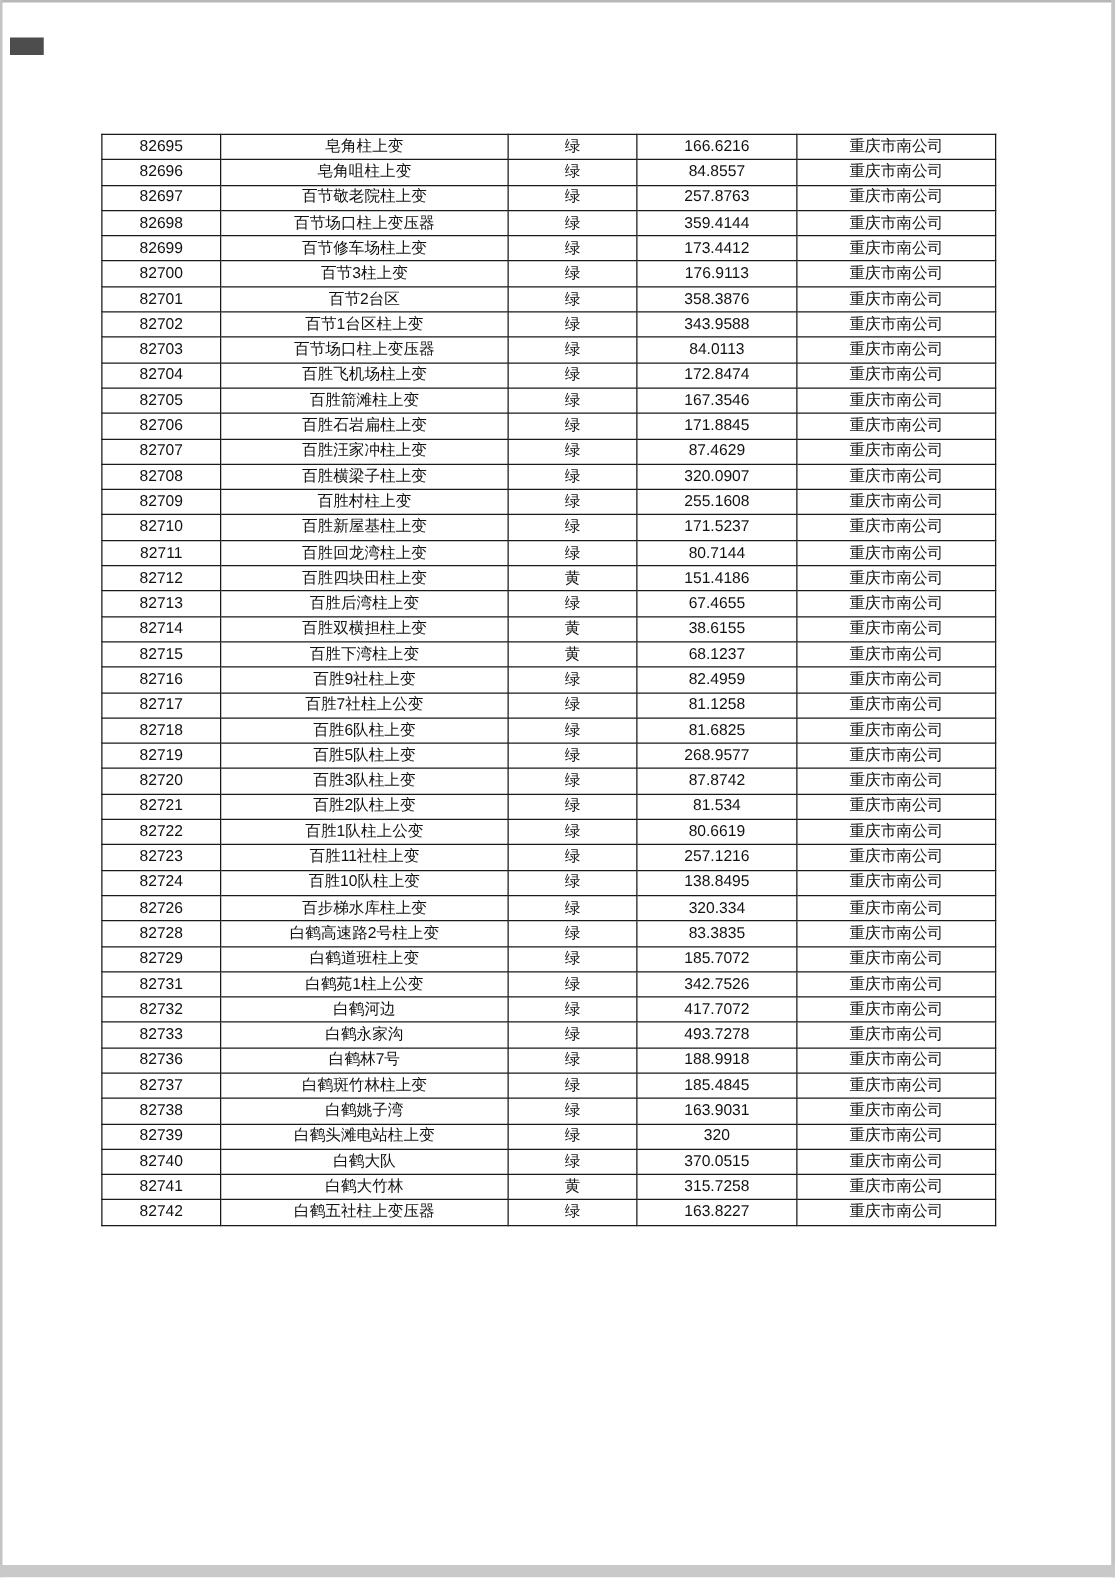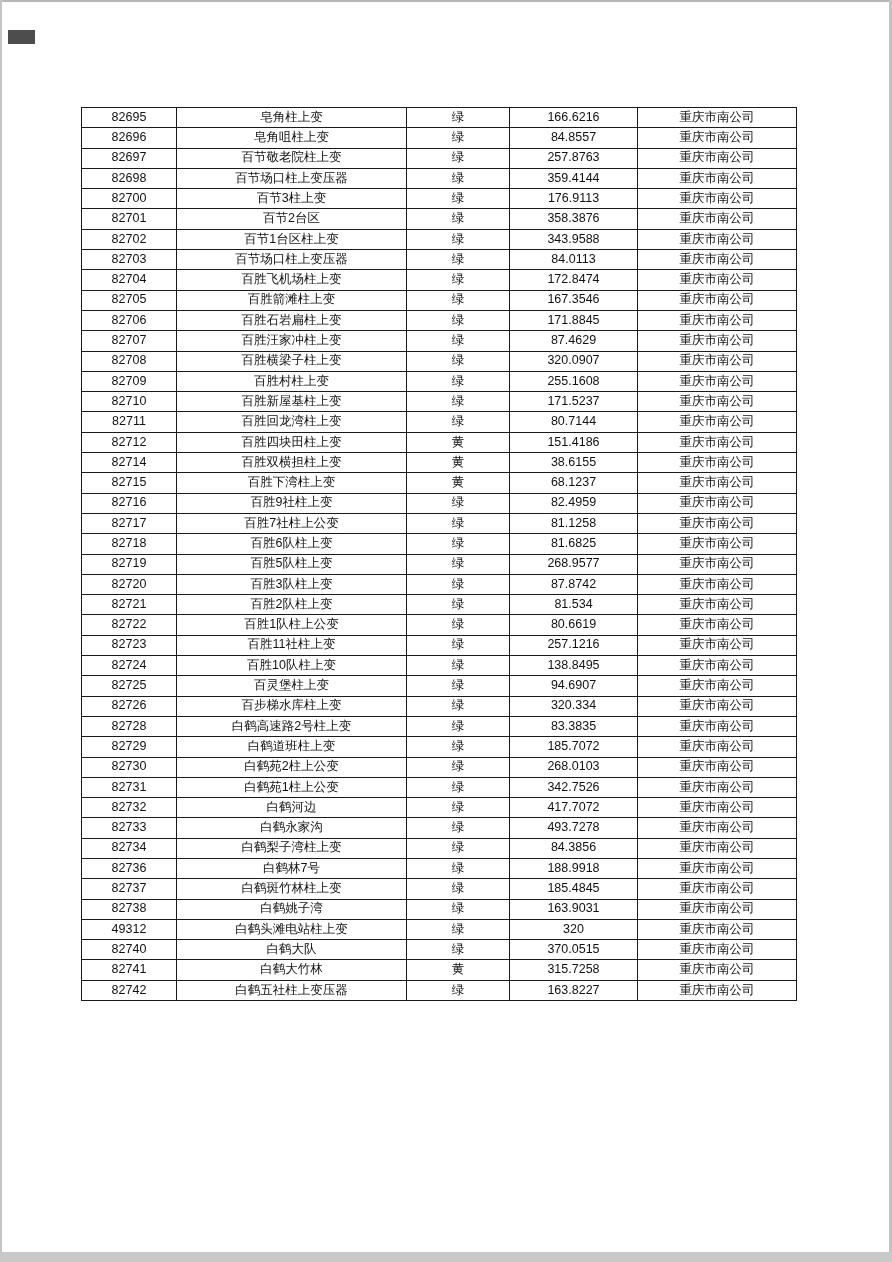--- a/index.html
+++ b/index.html
@@ -86,20 +86,27 @@
           <td>重庆市南公司</td>
         </tr>
         <tr>
           <td>82698</td>
           <td>百节场口柱上变压器</td>
           <td>绿</td>
           <td>359.4144</td>
           <td>重庆市南公司</td>
         </tr>
         <tr>
+          <td>82699</td>
+          <td>百节修车场柱上变</td>
+          <td>绿</td>
+          <td>173.4412</td>
+          <td>重庆市南公司</td>
+        </tr>
+        <tr>
           <td>82700</td>
           <td>百节3柱上变</td>
           <td>绿</td>
           <td>176.9113</td>
           <td>重庆市南公司</td>
         </tr>
         <tr>
           <td>82701</td>
           <td>百节2台区</td>
           <td>绿</td>
@@ -177,20 +184,27 @@
           <td>重庆市南公司</td>
         </tr>
         <tr>
           <td>82712</td>
           <td>百胜四块田柱上变</td>
           <td>黄</td>
           <td>151.4186</td>
           <td>重庆市南公司</td>
         </tr>
         <tr>
+          <td>82713</td>
+          <td>百胜后湾柱上变</td>
+          <td>绿</td>
+          <td>67.4655</td>
+          <td>重庆市南公司</td>
+        </tr>
+        <tr>
           <td>82714</td>
           <td>百胜双横担柱上变</td>
           <td>黄</td>
           <td>38.6155</td>
           <td>重庆市南公司</td>
         </tr>
         <tr>
           <td>82715</td>
           <td>百胜下湾柱上变</td>
           <td>黄</td>
@@ -254,27 +268,20 @@
           <td>重庆市南公司</td>
         </tr>
         <tr>
           <td>82724</td>
           <td>百胜10队柱上变</td>
           <td>绿</td>
           <td>138.8495</td>
           <td>重庆市南公司</td>
         </tr>
         <tr>
-          <td>82725</td>
-          <td>百灵堡柱上变</td>
-          <td>绿</td>
-          <td>94.6907</td>
-          <td>重庆市南公司</td>
-        </tr>
-        <tr>
           <td>82726</td>
           <td>百步梯水库柱上变</td>
           <td>绿</td>
           <td>320.334</td>
           <td>重庆市南公司</td>
         </tr>
         <tr>
           <td>82728</td>
           <td>白鹤高速路2号柱上变</td>
           <td>绿</td>
@@ -282,27 +289,20 @@
           <td>重庆市南公司</td>
         </tr>
         <tr>
           <td>82729</td>
           <td>白鹤道班柱上变</td>
           <td>绿</td>
           <td>185.7072</td>
           <td>重庆市南公司</td>
         </tr>
         <tr>
-          <td>82730</td>
-          <td>白鹤苑2柱上公变</td>
-          <td>绿</td>
-          <td>268.0103</td>
-          <td>重庆市南公司</td>
-        </tr>
-        <tr>
           <td>82731</td>
           <td>白鹤苑1柱上公变</td>
           <td>绿</td>
           <td>342.7526</td>
           <td>重庆市南公司</td>
         </tr>
         <tr>
           <td>82732</td>
           <td>白鹤河边</td>
           <td>绿</td>
@@ -310,27 +310,20 @@
           <td>重庆市南公司</td>
         </tr>
         <tr>
           <td>82733</td>
           <td>白鹤永家沟</td>
           <td>绿</td>
           <td>493.7278</td>
           <td>重庆市南公司</td>
         </tr>
         <tr>
-          <td>82734</td>
-          <td>白鹤梨子湾柱上变</td>
-          <td>绿</td>
-          <td>84.3856</td>
-          <td>重庆市南公司</td>
-        </tr>
-        <tr>
           <td>82736</td>
           <td>白鹤林7号</td>
           <td>绿</td>
           <td>188.9918</td>
           <td>重庆市南公司</td>
         </tr>
         <tr>
           <td>82737</td>
           <td>白鹤斑竹林柱上变</td>
           <td>绿</td>
@@ -338,21 +331,21 @@
           <td>重庆市南公司</td>
         </tr>
         <tr>
           <td>82738</td>
           <td>白鹤姚子湾</td>
           <td>绿</td>
           <td>163.9031</td>
           <td>重庆市南公司</td>
         </tr>
         <tr>
-          <td>49312</td>
+          <td>82739</td>
           <td>白鹤头滩电站柱上变</td>
           <td>绿</td>
           <td>320</td>
           <td>重庆市南公司</td>
         </tr>
         <tr>
           <td>82740</td>
           <td>白鹤大队</td>
           <td>绿</td>
           <td>370.0515</td>

